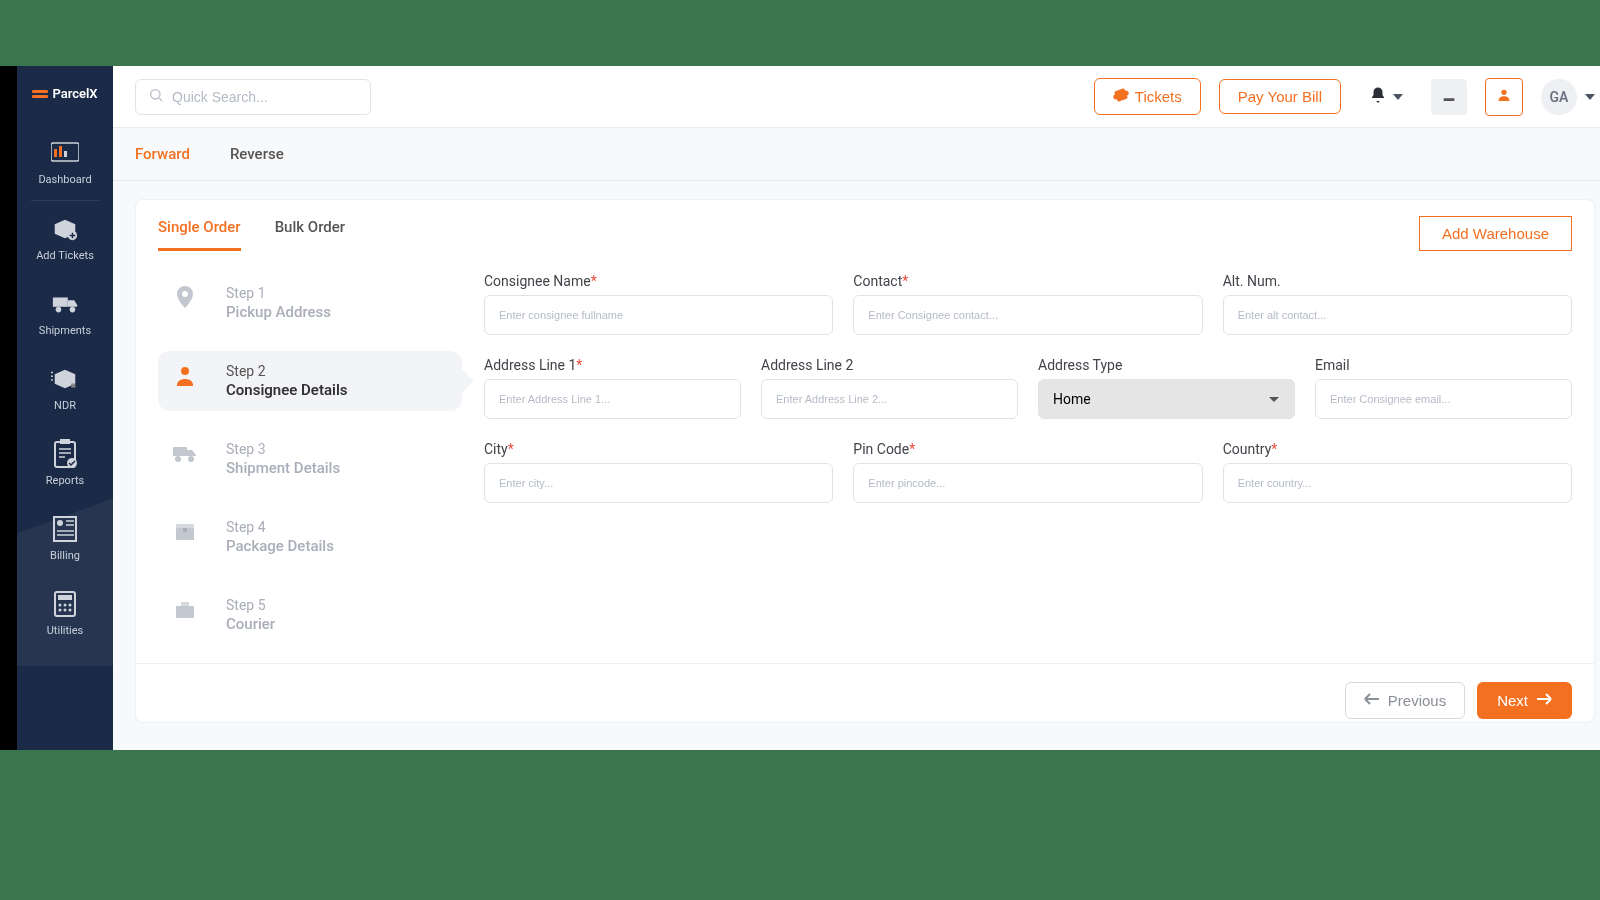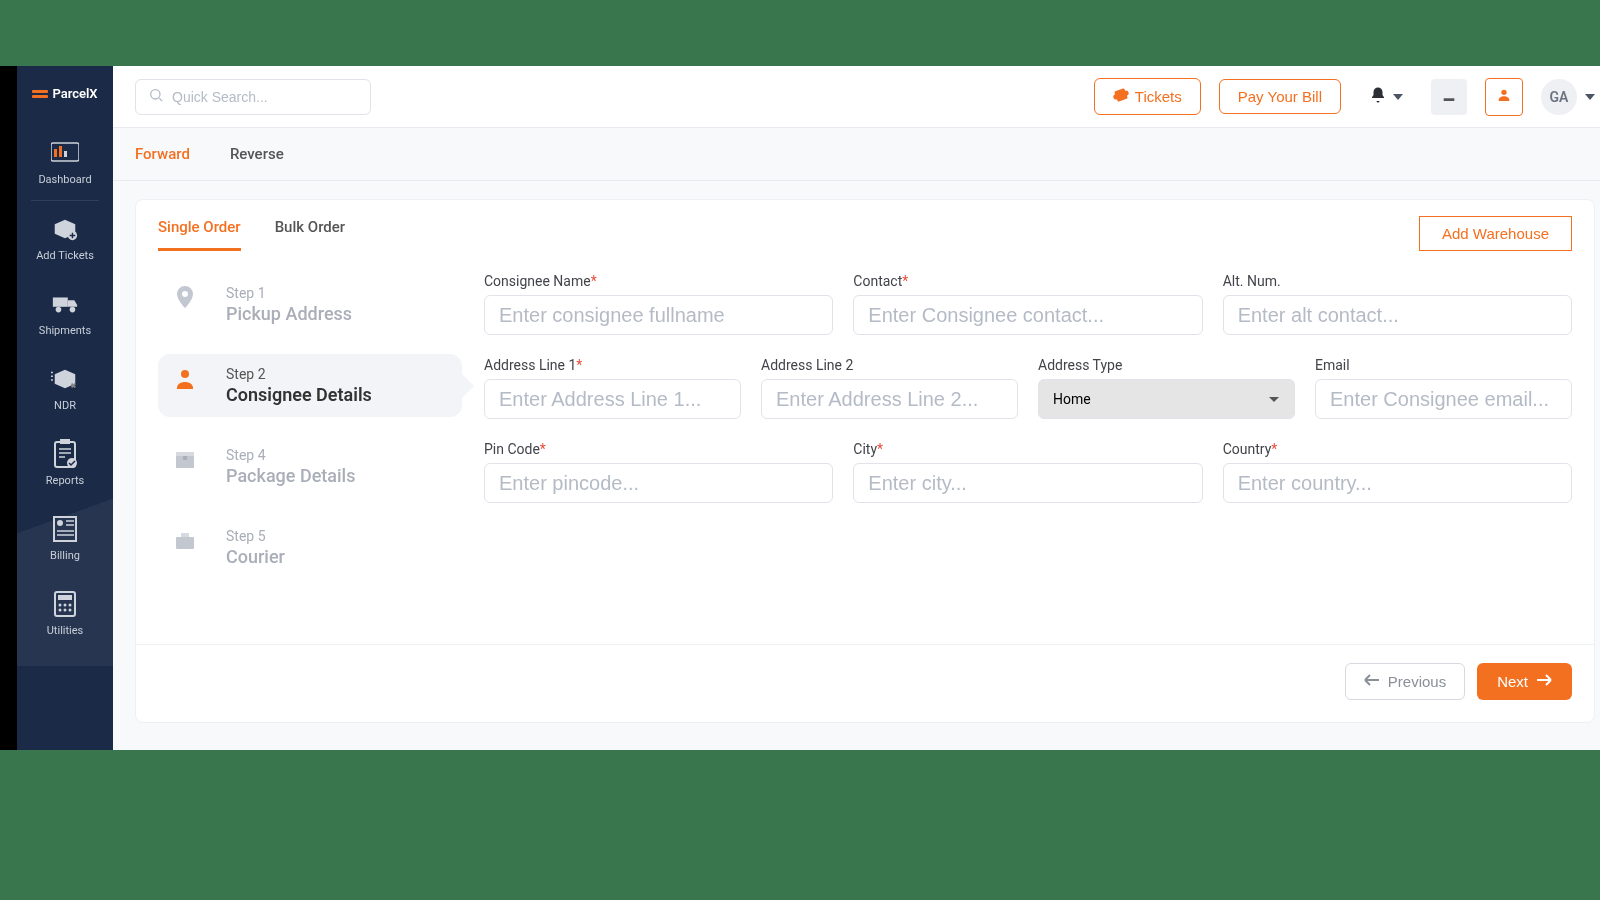--- a/index.html
+++ b/index.html
@@ -51,30 +51,30 @@
 
 
 .card-body { display: flex; flex: 1; padding: 22px 22px 0; gap: 0; }
 .steps { width: 304px; }
 .step { display: flex; align-items: flex-start; gap: 28px; padding: 12px 14px; border-radius: 12px; margin-bottom: 18px; cursor: pointer; position: relative; }
 .step.active { background: #f3f4f7; }
 .step.active::after { content: ''; position: absolute; right: -12px; top: 50%; transform: translateY(-50%); border-left: 14px solid #f3f4f7; border-top: 14px solid transparent; border-bottom: 14px solid transparent; }
 .step-icon { width: 26px; height: 26px; display: flex; align-items: center; justify-content: center; }
 .step-text { display: flex; flex-direction: column; gap: 2px; }
 .step-label { font-size: 14px; color: #a9aeb8; }
-.step-title { font-size: 18px; color: #a9aeb8; font-weight: 500; }
+.step-title { font-size: 15px; color: #a9aeb8; font-weight: 500; }
 .step.active .step-label { color: #555; }
 .step.active .step-title { color: #333; font-weight: 600; }
 
 .form { flex: 1; padding-left: 22px; }
 .row { display: flex; gap: 20px; margin-bottom: 22px; }
 .field { flex: 1; display: flex; flex-direction: column; gap: 6px; }
 .field-label { font-size: 14px; color: #42444a; }
 .req { color: #e74c3c; }
-.input { height: 40px; border: 1px solid #e0e3ea; border-radius: 6px; padding: 0 14px; font-size: 20px; outline: none; width: 100%; background: #fff; }
+.input { height: 40px; border: 1px solid #e0e3ea; border-radius: 6px; padding: 0 14px; font-size: 11px; outline: none; width: 100%; background: #fff; }
 .input::placeholder { color: #b5bbc6; }
 .select { height: 40px; border: 1px solid #e0e3ea; border-radius: 6px; padding: 0 14px; font-size: 14px; display: flex; align-items: center; justify-content: space-between; cursor: pointer; background: #e5e5e5; }
 .footer { padding: 18px 22px 22px; display: flex; justify-content: flex-end; gap: 12px; border-top: 1px solid #f0f1f5; }
 .btn-prev { border: 1px solid #d6d9e0; color: #8b8f98; background: #fff; padding: 9px 18px; border-radius: 6px; font-size: 15px; font-weight: 500; display: flex; align-items: center; gap: 8px; cursor: pointer; }
 .btn-next { background: #f37021; color: #fff; border: none; padding: 9px 20px; border-radius: 6px; font-size: 15px; font-weight: 500; display: flex; align-items: center; gap: 8px; cursor: pointer; }
 </style>
 </head>
 <body>
 
 <div class="top-band"></div>
@@ -262,20 +262,34 @@
                     <path d="M3 20c0-4 4-6 8-6s8 2 8 6v1H3z"></path>
                   </svg>
                 </div>
               <div class="step-text">
                   <span class="step-label">Step 2</span>
                   <span class="step-title">Consignee Details</span>
                 </div>
             </div>
             <div class="step">
               <div class="step-icon">
+                  <svg width="26" height="20" viewBox="0 0 26 20" fill="#c3c7d0">
+                    <rect x="1" y="3" width="14" height="9"></rect>
+                    <path d="M15 6h5l4 5v1h-9z"></path>
+                    <circle cx="6" cy="15" r="3"></circle>
+                    <circle cx="19" cy="15" r="3"></circle>
+                  </svg>
+                </div>
+              <div class="step-text">
+                  <span class="step-label">Step 3</span>
+                  <span class="step-title">Shipment Details</span>
+                </div>
+            </div>
+            <div class="step">
+              <div class="step-icon">
                   <svg width="22" height="20" viewBox="0 0 22 20" fill="#c3c7d0">
                     <rect x="2" y="6" width="18" height="12"></rect>
                     <rect x="2" y="2" width="18" height="4" fill="#d6d9e0"></rect>
                     <rect x="9" y="6" width="4" height="4" fill="#a9aeb8"></rect>
                   </svg>
                 </div>
               <div class="step-text">
                   <span class="step-label">Step 4</span>
                   <span class="step-title">Package Details</span>
                 </div>
@@ -327,26 +341,26 @@
                       </svg></span>
                   </div>
               </div>
               <div class="field">
                   <span class="field-label"><span>Email</span></span>
                   <input class="input" placeholder="Enter Consignee email..." style="">
                 </div>
             </div>
             <div class="row">
               <div class="field">
+                  <span class="field-label"><span>City</span><span class="req">*</span></span>
+                  <input class="input" placeholder="Enter city..." style="">
+                </div>
+              <div class="field">
                   <span class="field-label"><span>Pin Code</span><span class="req">*</span></span>
                   <input class="input" placeholder="Enter pincode..." style="">
-                </div>
-              <div class="field">
-                  <span class="field-label"><span>City</span><span class="req">*</span></span>
-                  <input class="input" placeholder="Enter city..." style="">
                 </div>
               <div class="field">
                   <span class="field-label"><span>Country</span><span class="req">*</span></span>
                   <input class="input" placeholder="Enter country..." style="">
                 </div>
             </div>
           </div>
         </div>
 
         <div class="footer">

